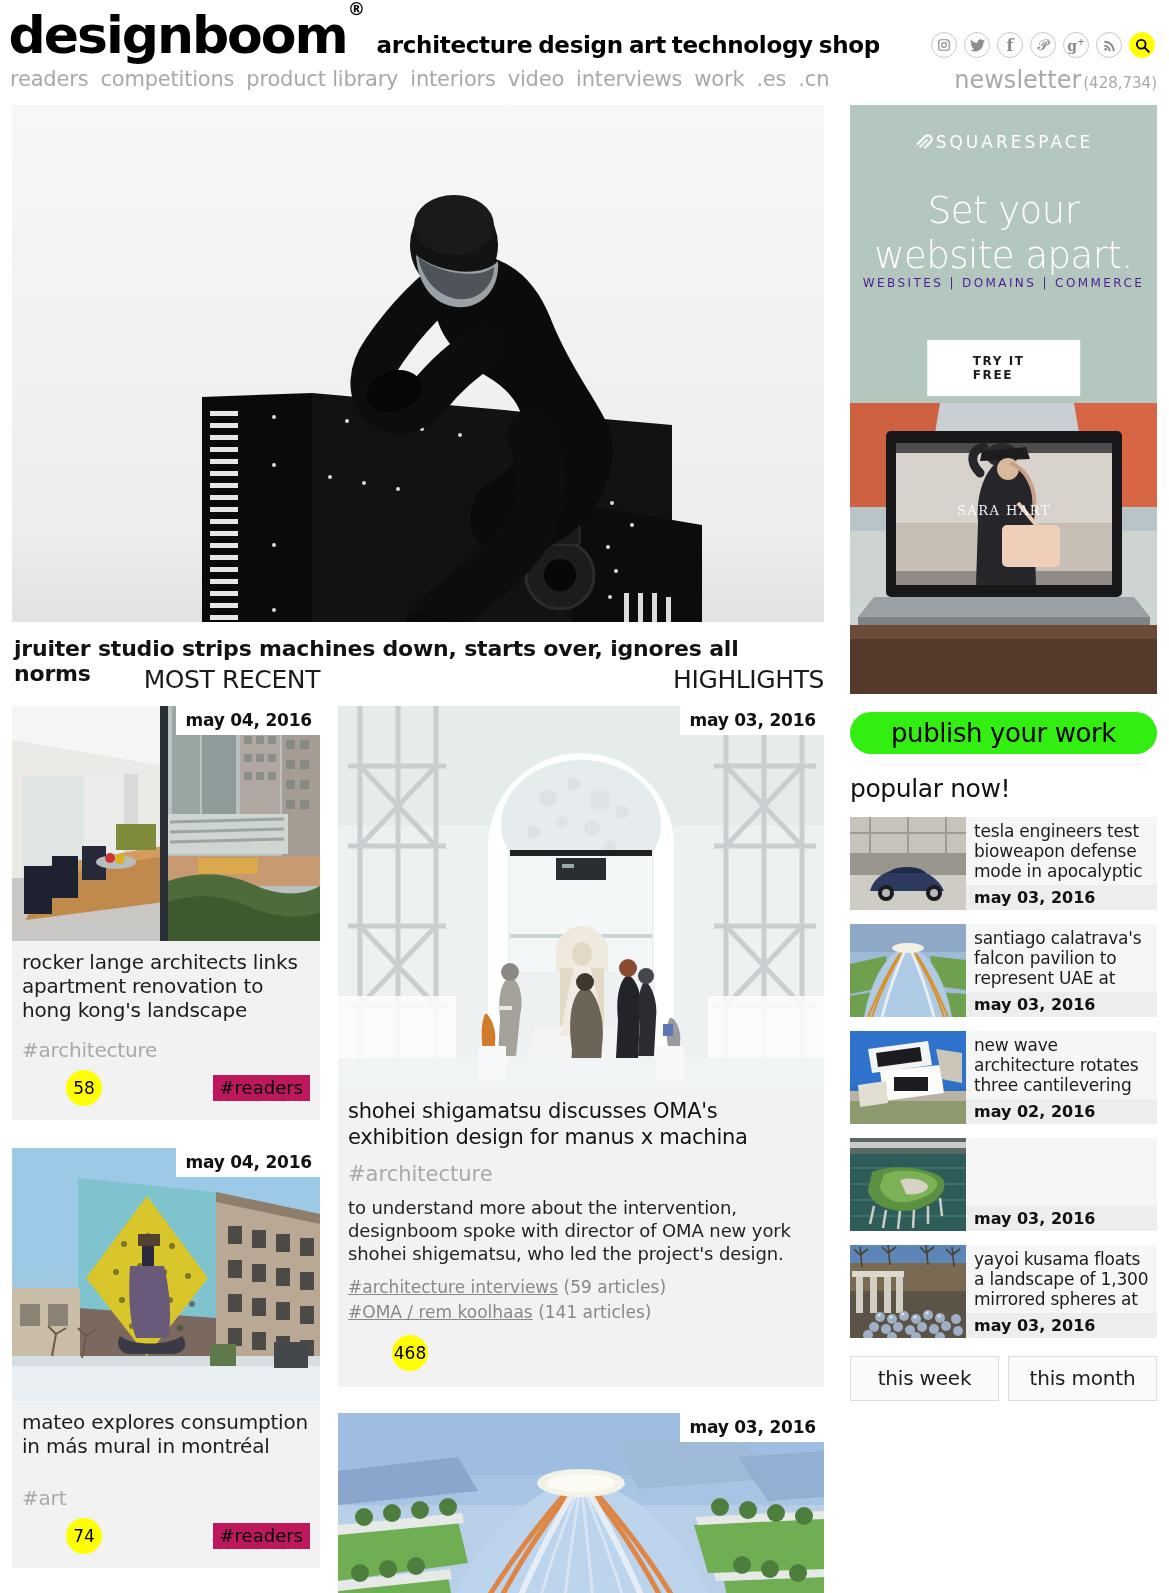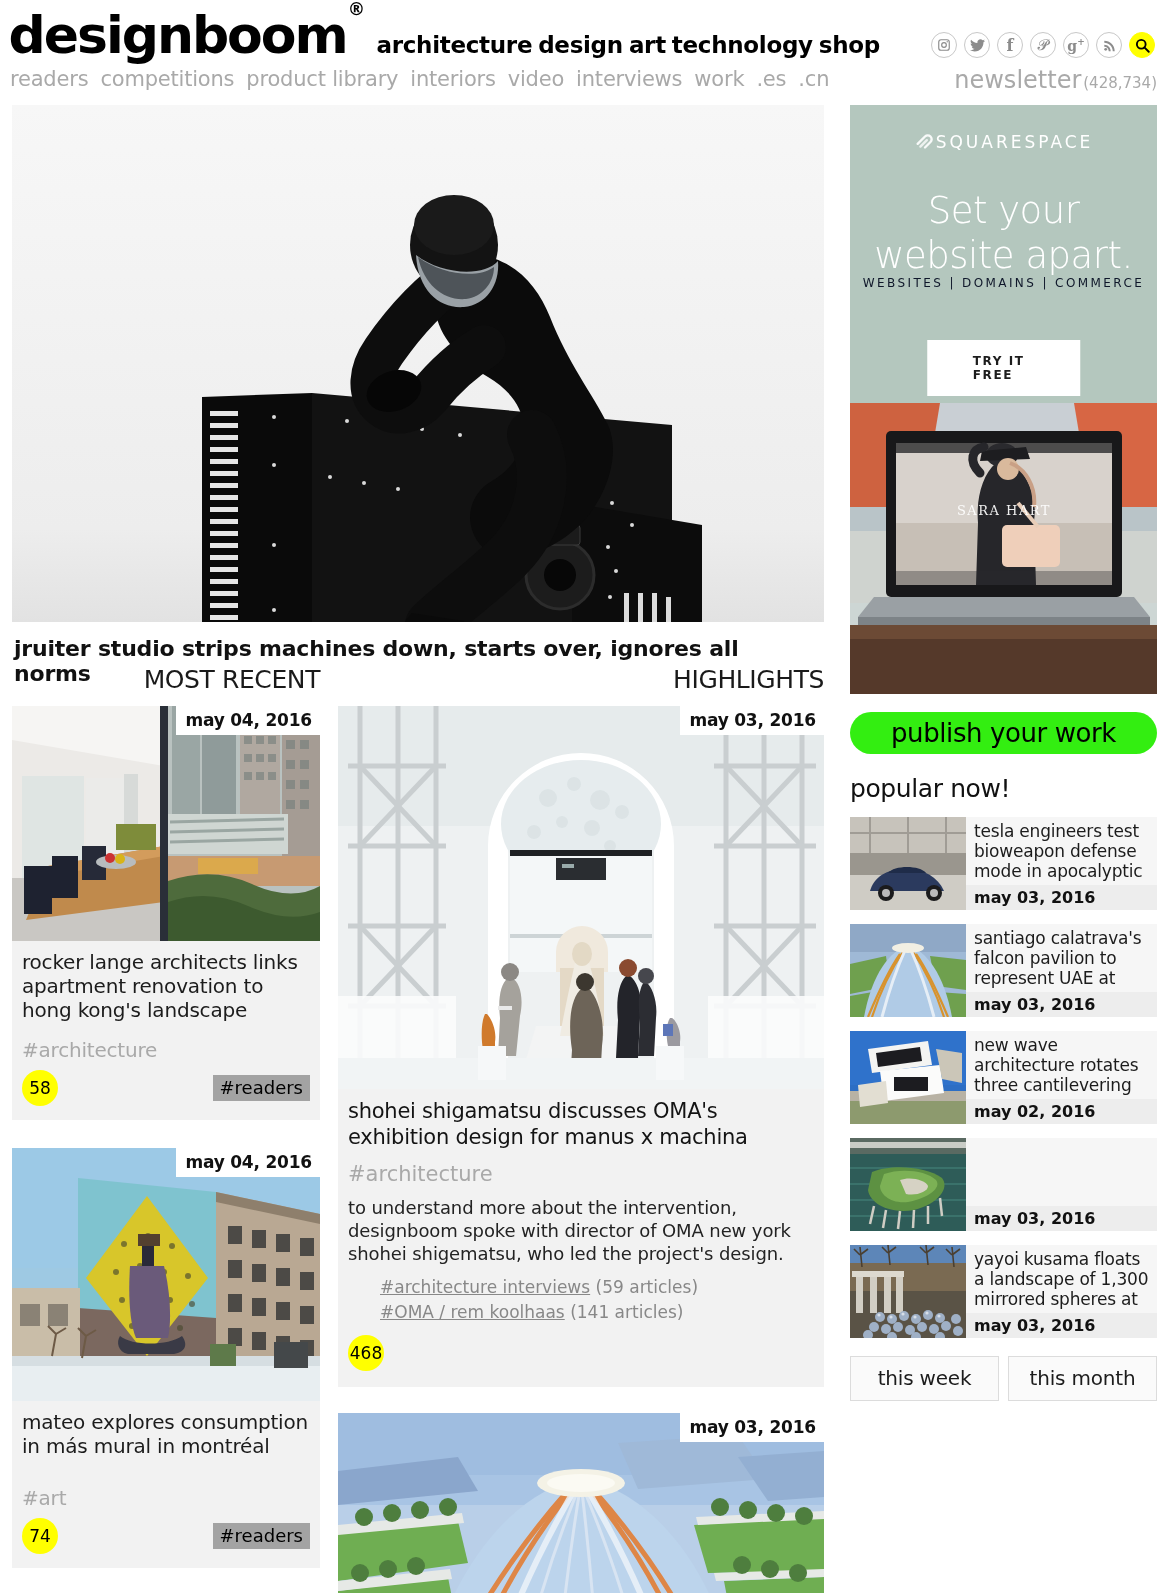--- a/index.html
+++ b/index.html
@@ -66,49 +66,50 @@
     font-size:20px; color:#1c1c1c; line-height:1.2; padding:9px 10px 2px 10px;
     letter-spacing:-0.2px;
   }
   .card-tag { font-size:20px; color:#a9a9a9; padding:14px 10px 0 10px; letter-spacing:-0.2px;}
   .card-foot { display:flex; align-items:center; justify-content:space-between;
                padding:8px 10px 14px 10px; }
   .bubble {
     background:#ffff00; color:#000; border-radius:50%;
     width:36px; height:36px; display:flex; align-items:center; justify-content:center;
     font-size:17px;
+    margin-left:44px;
   }
   .readers {
-    background:#a3a3a3; color:#000; font-size:18px; padding:2px 7px 3px 7px;
+    background:#be185d; color:#000; font-size:18px; padding:2px 7px 3px 7px;
   }
 
   
   .hl-title { font-size:21px; color:#141414; line-height:1.22; padding:10px 10px 0 10px;
               letter-spacing:-0.25px; }
   .hl-tag   { font-size:21px; color:#a9a9a9; padding:12px 10px 0 10px; }
   .hl-body  { font-size:18px; color:#232323; line-height:1.28; padding:10px 10px 0 10px;
               letter-spacing:-0.1px;}
   .hl-links { padding:10px 10px 0 10px; font-size:17px; color:#888; line-height:1.45; }
-  .hl-links a { color:#888; text-decoration:underline;margin-left:32px; }
+  .hl-links a { color:#888; text-decoration:underline; }
   .hl-foot { padding:10px 10px 16px 10px; }
 
   
   .ad { width:307px; height:589px; position:relative; overflow:hidden;
         background:#b6c8bf; }
   .ad-top { position:absolute; left:0; top:0; width:100%; height:347px;
             background:#b4c7be; }
   .ad-logo-row { position:absolute; top:26px; width:100%; display:flex;
                  align-items:center; justify-content:center; }
   .ad-logo-mark { width:22px; height:22px; }
   .ad-logo-text { color:#fff; font-size:17px; letter-spacing:3px; }
   .ad-head { position:absolute; top:83px; width:100%; text-align:center;
              color:#fff; font-size:37px; line-height:1.22; font-weight:300;
              letter-spacing:-0.5px; }
   .ad-sub { position:absolute; top:171px; width:100%; text-align:center;
-            color:#0f172a; font-size:12px; letter-spacing:2.4px; }
+            color:#4c1d95; font-size:12px; letter-spacing:2.4px; }
   .ad-cta { position:absolute; top:235px; left:50%; transform:translateX(-50%);
             background:#fff; color:#1d1d1d; font-size:12px; letter-spacing:1.6px;
             padding:14px 46px; font-weight:bold; }
   .ad-photo { position:absolute; left:0; top:298px; width:307px; height:291px; overflow:hidden; }
 
   .publish {
     margin-top:18px; width:307px; height:42px; background:#33ee11;
     border-radius:22px; display:flex; align-items:center; justify-content:center;
     color:#000; font-size:26px; letter-spacing:-0.4px;
   }

